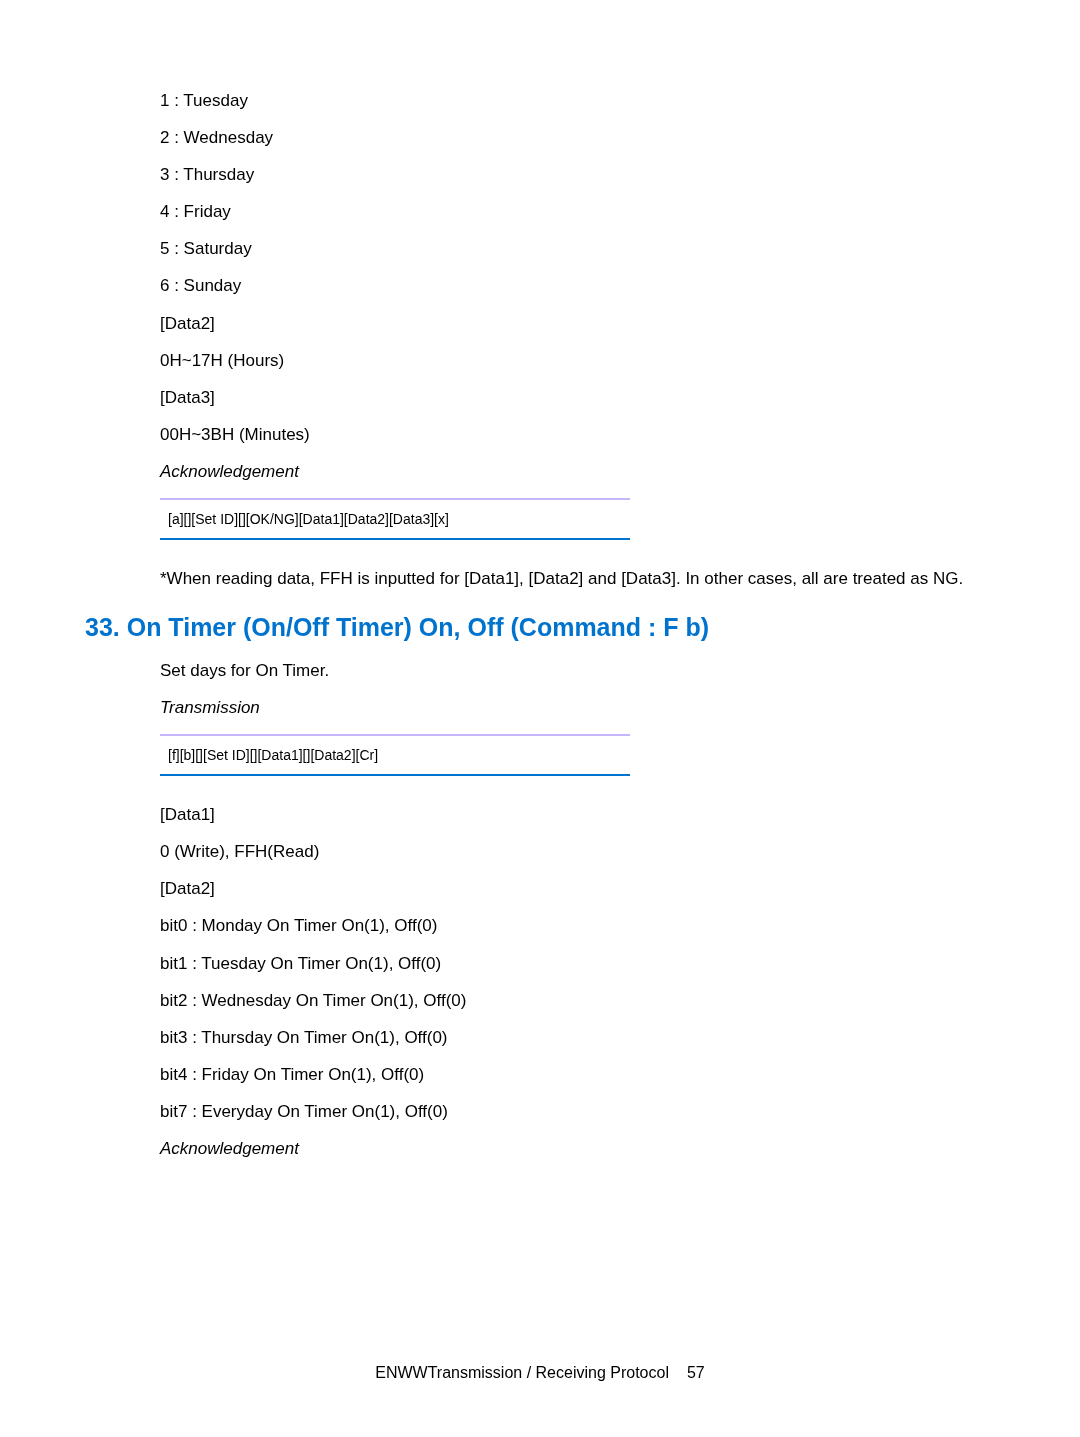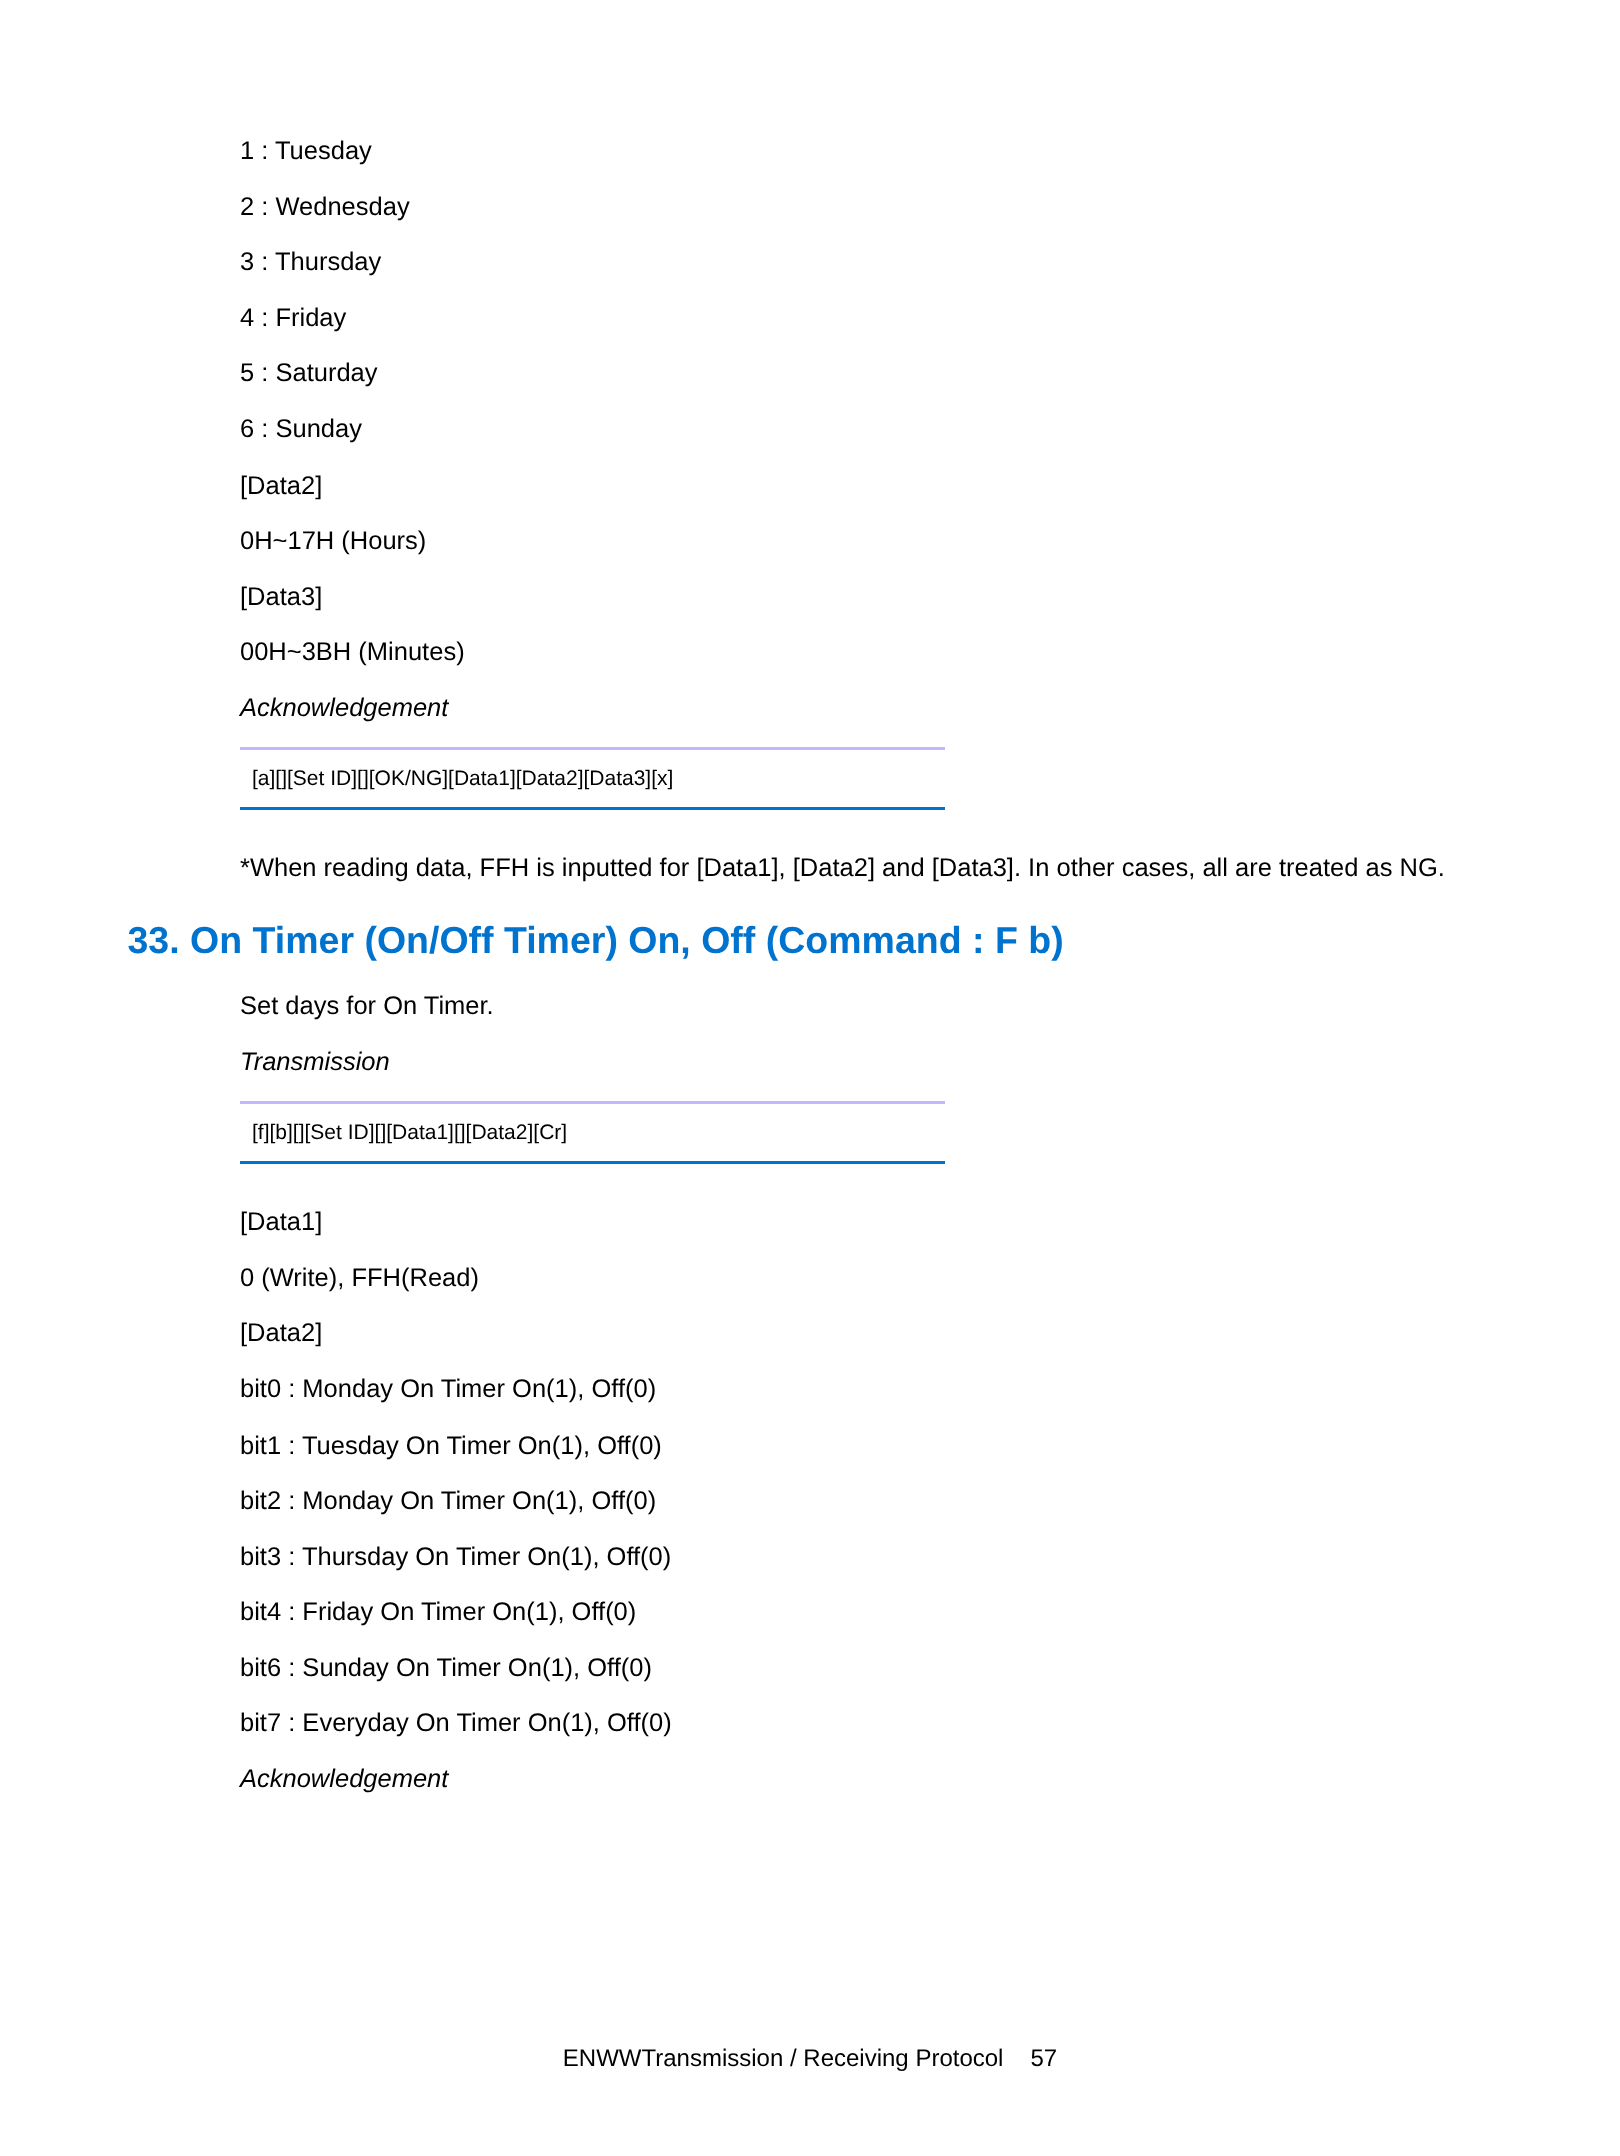--- a/index.html
+++ b/index.html
@@ -95,24 +95,23 @@
   <div class="line">Set days for On Timer.</div>
   <div class="line italic">Transmission</div>
   <div class="code-box">
     <span class="code-text">[f][b][][Set ID][][Data1][][Data2][Cr]</span>
   </div>
   <div class="line">[Data1]</div>
   <div class="line">0 (Write), FFH(Read)</div>
   <div class="line">[Data2]</div>
   <div class="line">bit0 : Monday On Timer On(1), Off(0)</div>
   <div class="line">bit1 : Tuesday On Timer On(1), Off(0)</div>
-  <div class="line">bit2 : Monday On Timer On(1), Off(0)</div>
+  <div class="line">bit2 : Wednesday On Timer On(1), Off(0)</div>
   <div class="line">bit3 : Thursday On Timer On(1), Off(0)</div>
   <div class="line">bit4 : Friday On Timer On(1), Off(0)</div>
-  <div class="line">bit6 : Sunday On Timer On(1), Off(0)</div>
   <div class="line">bit7 : Everyday On Timer On(1), Off(0)</div>
   <div class="line italic">Acknowledgement</div>
 </div>
 
 <div class="footer">
   <span>ENWW</span>
   <span class="footer-right">
     <span>Transmission / Receiving Protocol</span>
     <span>57</span>
   </span>

